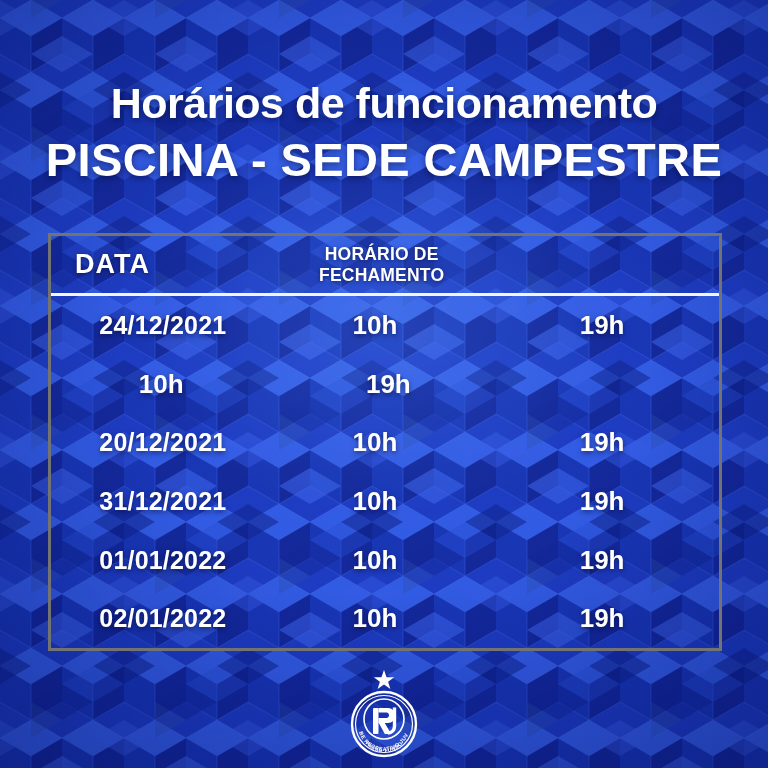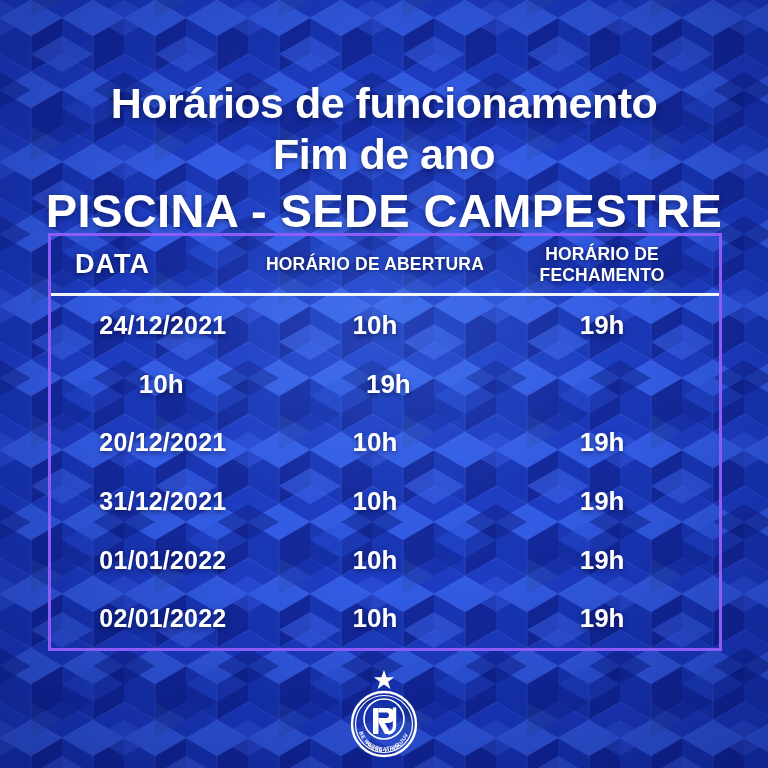--- a/index.html
+++ b/index.html
@@ -61,21 +61,21 @@
     letter-spacing:0.4px;
     white-space:nowrap;
     margin-top:4px;
   }
 
   
   #table-frame{
     position:absolute;
     left:48px;top:233px;
     width:674px;height:418px;
-    border:3px solid #8b5cf6;
+    border:3px solid #737373;
     box-sizing:border-box;
     z-index:5;
   }
   #table-head{
     position:relative;
     height:57px;
     display:flex;
     align-items:center;
     box-sizing:border-box;
   }
@@ -170,29 +170,27 @@
       </defs>
       <rect width="768" height="768" fill="url(#cubes)"></rect>
       <rect width="768" height="768" fill="url(#cubes2)"></rect>
     </svg>
     <div id="bg-light"></div>
     <div id="bg-vig"></div>
   </div>
 
   <div id="title">
     <div class="t-line1">Horários de funcionamento</div>
-    <div class="t-line2">Fim de ano</div>
     <div class="t-line3">PISCINA - SEDE CAMPESTRE</div>
   </div>
 
   <div id="table-frame">
 
     <div id="table-head">
       <div class="col-date">DATA</div>
-      <div class="col-open">HORÁRIO DE ABERTURA</div>
       <div class="col-close">HORÁRIO DE FECHAMENTO</div>
       <div id="head-rule"></div>
     </div>
 
     <div id="table-body">
 
       <div class="t-row">
         <div class="col-date">24/12/2021</div>
         <div class="col-open">10h</div>
         <div class="col-close">19h</div>

